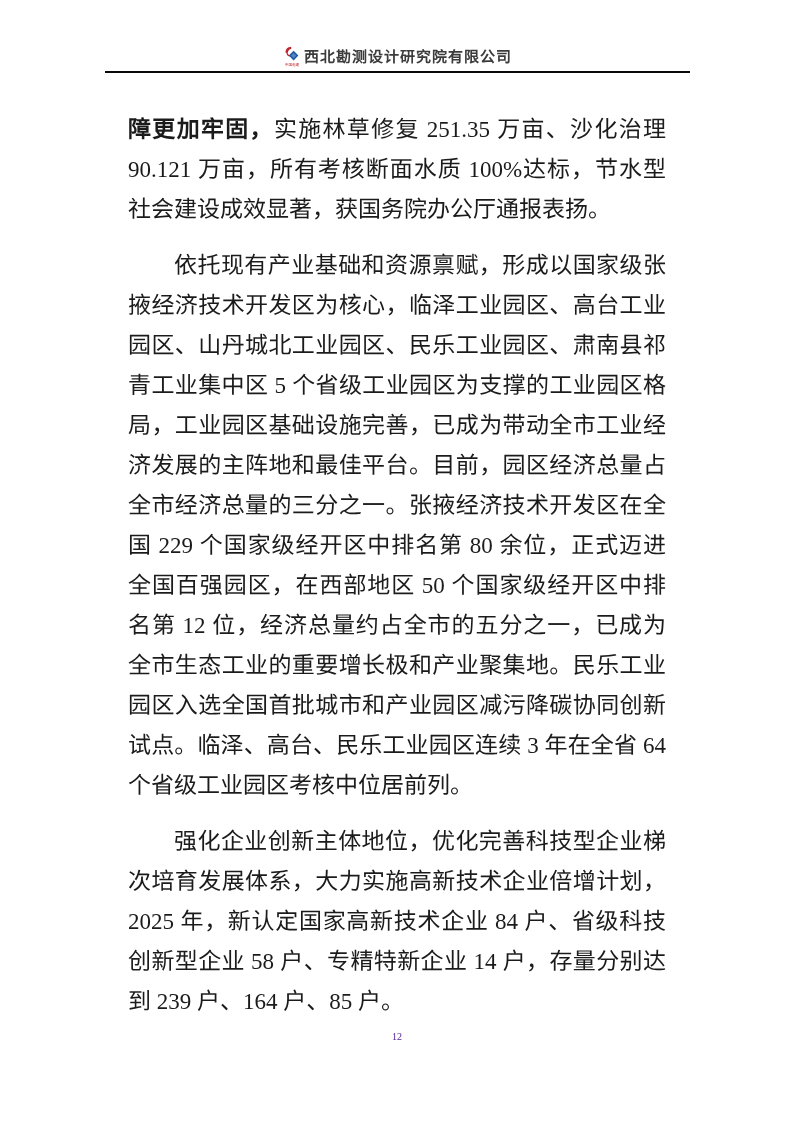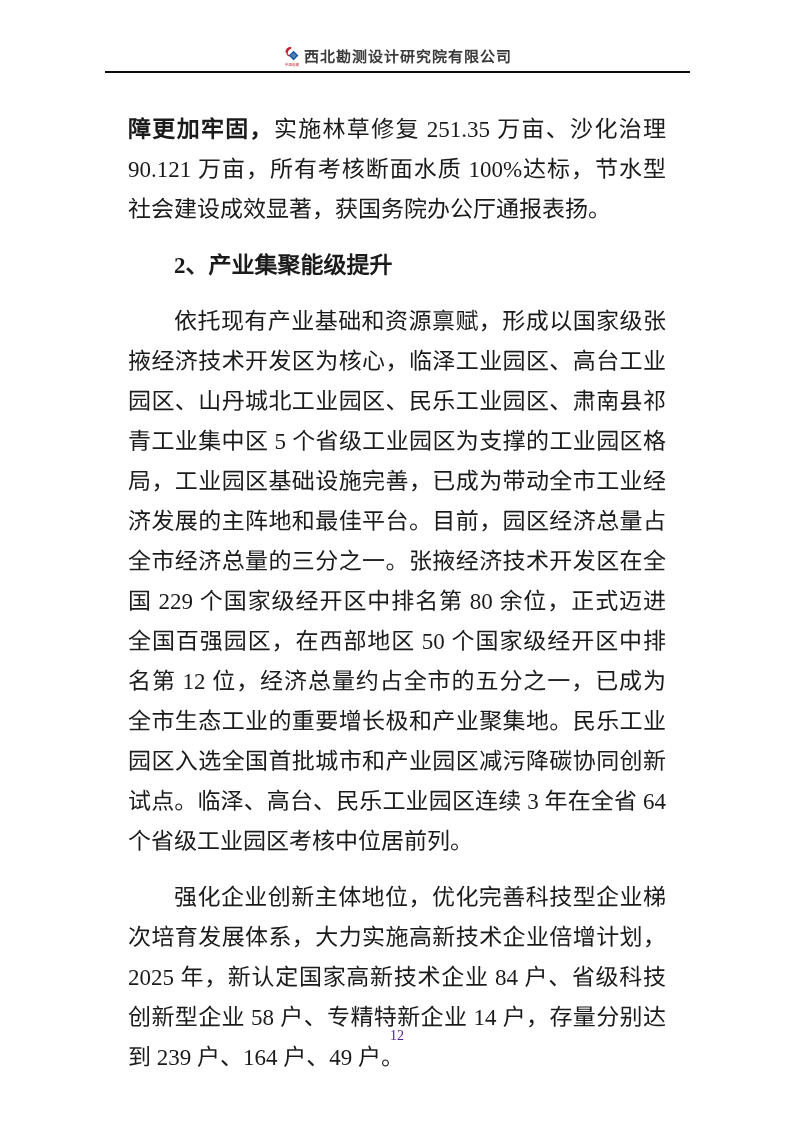--- a/index.html
+++ b/index.html
@@ -83,21 +83,21 @@
   }
   
   .page-footer {
     position: absolute;
     top: 1026px;
     left: 0;
     width: 794px;
     text-align: center;
   }
   .page-number {
-    font-size: 14px;
+    font-size: 10px;
     color: #4c1d95;
   }
 </style>
 </head>
 <body>
 
 <div class="page">
 
   <header class="page-header">
     <div class="header-inner">
@@ -113,26 +113,25 @@
       <span class="company-name">西北勘测设计研究院有限公司</span>
     </div>
   </header>
 
   <main class="doc-body">
 
     <p>
       <span class="bold-lead">障更加牢固，</span><span>实施林草修复 251.35 万亩、沙化治理 90.121 万亩，所有考核断面水质 100%达标，节水型社会建设成效显著，获国务院办公厅通报表扬。</span>
     </p>
 
-    <h3 class="doc-heading">2、产业集聚能级提升</h3>
 
     <p class="para-indent">依托现有产业基础和资源禀赋，形成以国家级张掖经济技术开发区为核心，临泽工业园区、高台工业园区、山丹城北工业园区、民乐工业园区、肃南县祁青工业集中区 5 个省级工业园区为支撑的工业园区格局，工业园区基础设施完善，已成为带动全市工业经济发展的主阵地和最佳平台。目前，园区经济总量占全市经济总量的三分之一。张掖经济技术开发区在全国 229 个国家级经开区中排名第 80 余位，正式迈进全国百强园区，在西部地区 50 个国家级经开区中排名第 12 位，经济总量约占全市的五分之一，已成为全市生态工业的重要增长极和产业聚集地。民乐工业园区入选全国首批城市和产业园区减污降碳协同创新试点。临泽、高台、民乐工业园区连续 3 年在全省 64 个省级工业园区考核中位居前列。</p>
 
 
-    <p class="para-indent">强化企业创新主体地位，优化完善科技型企业梯次培育发展体系，大力实施高新技术企业倍增计划，2025 年，新认定国家高新技术企业 84 户、省级科技创新型企业 58 户、专精特新企业 14 户，存量分别达到 239 户、164 户、49 户。</p>
+    <p class="para-indent">强化企业创新主体地位，优化完善科技型企业梯次培育发展体系，大力实施高新技术企业倍增计划，2025 年，新认定国家高新技术企业 84 户、省级科技创新型企业 58 户、专精特新企业 14 户，存量分别达到 239 户、164 户、85 户。</p>
 
   </main>
 
   <footer class="page-footer">
     <span class="page-number">12</span>
   </footer>
 
 </div>
 
 </body></html>

